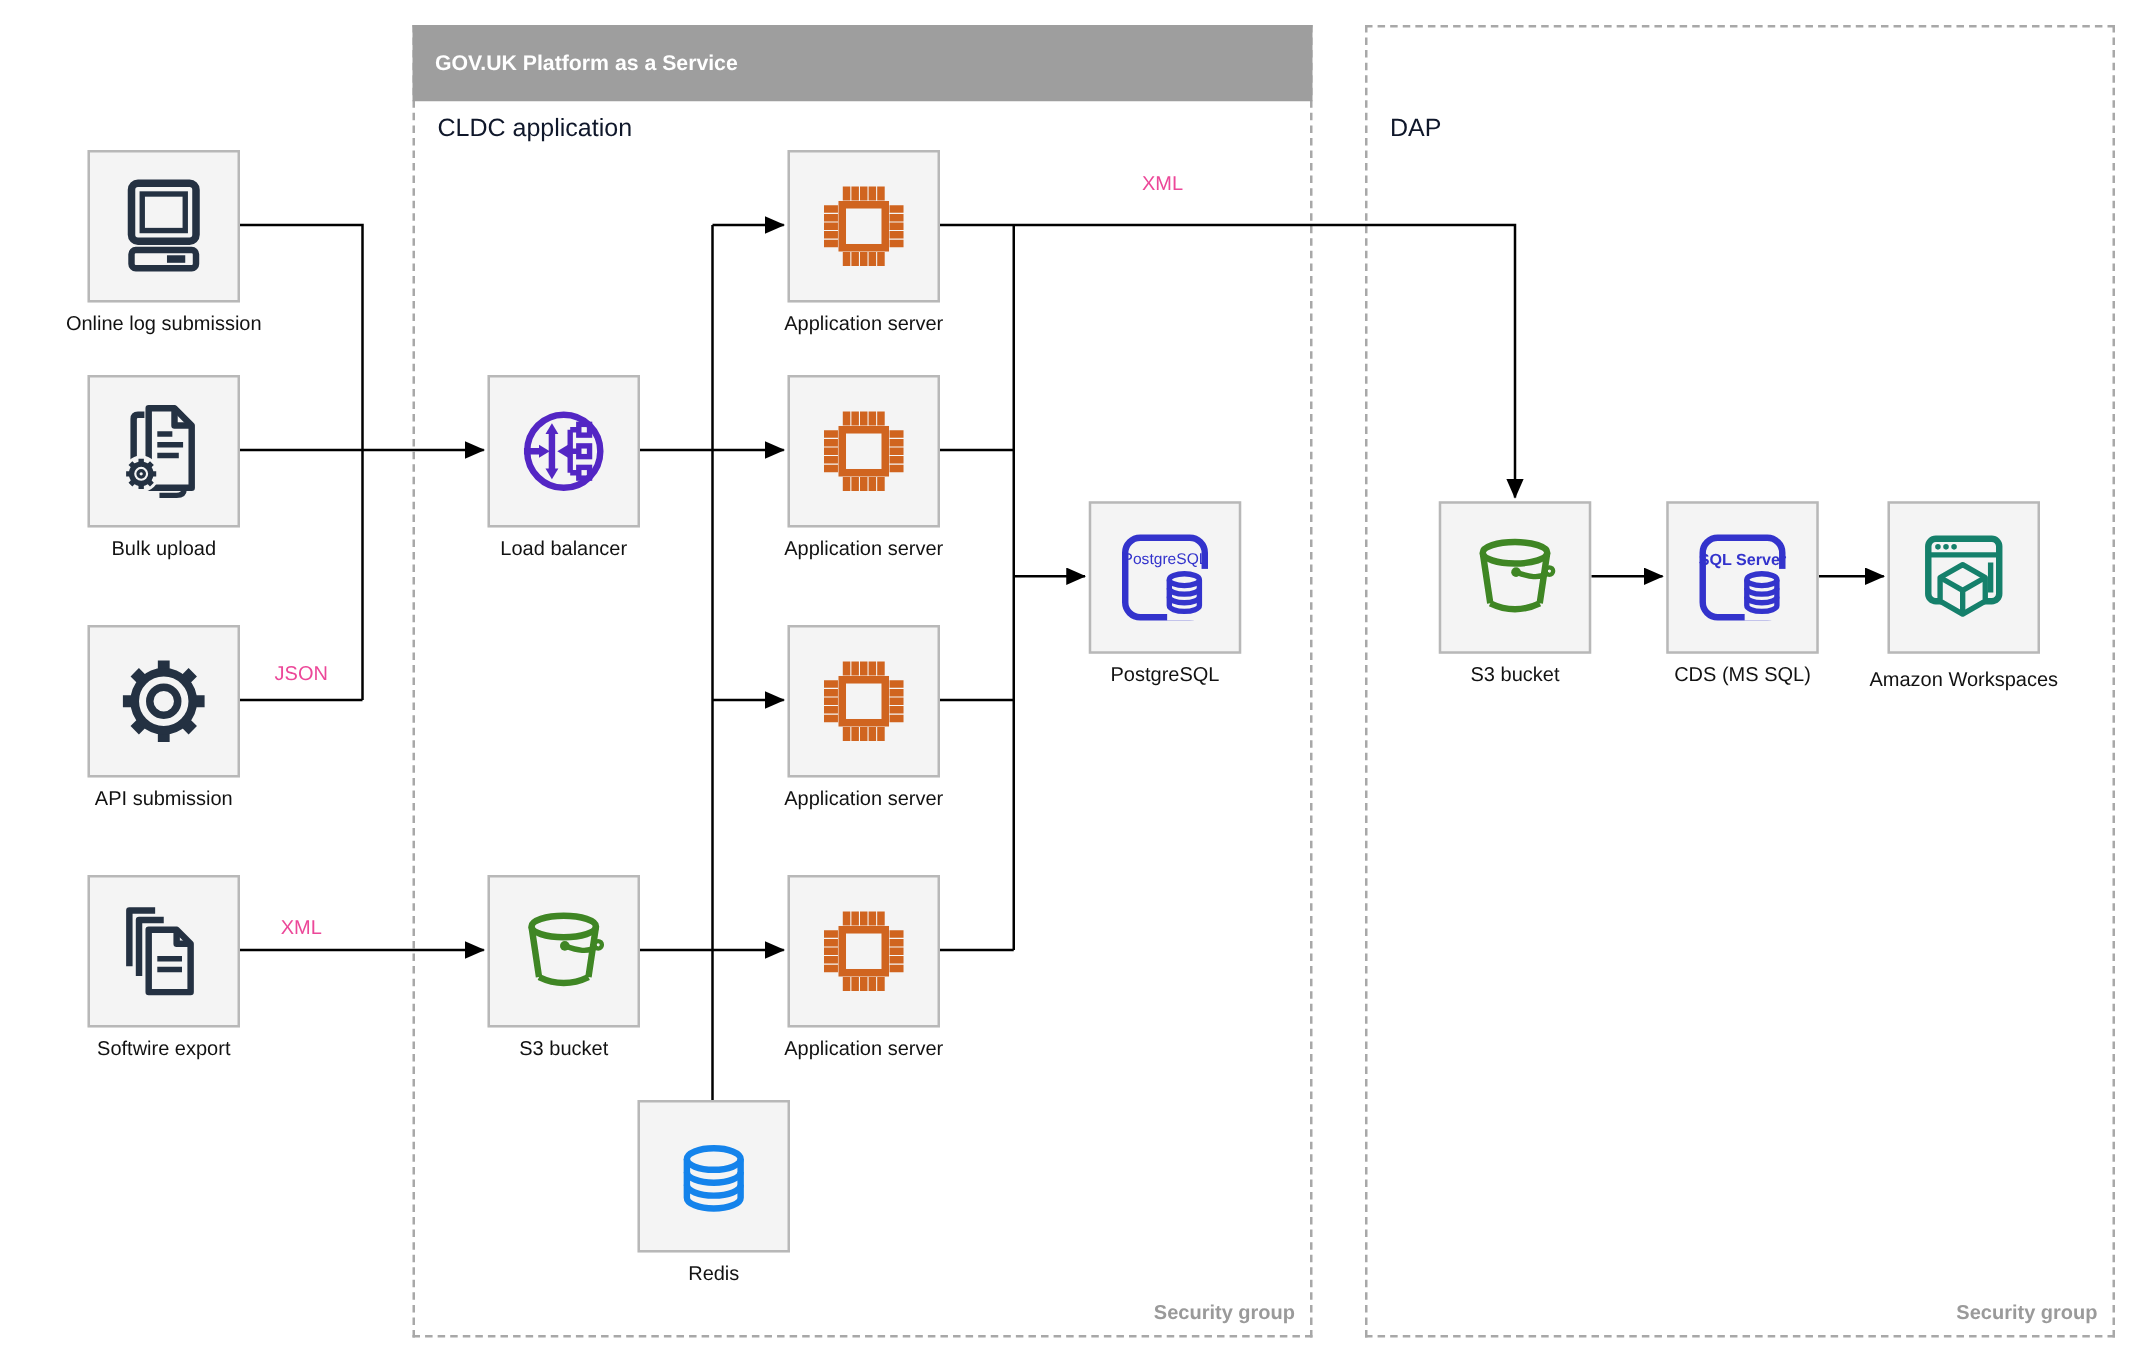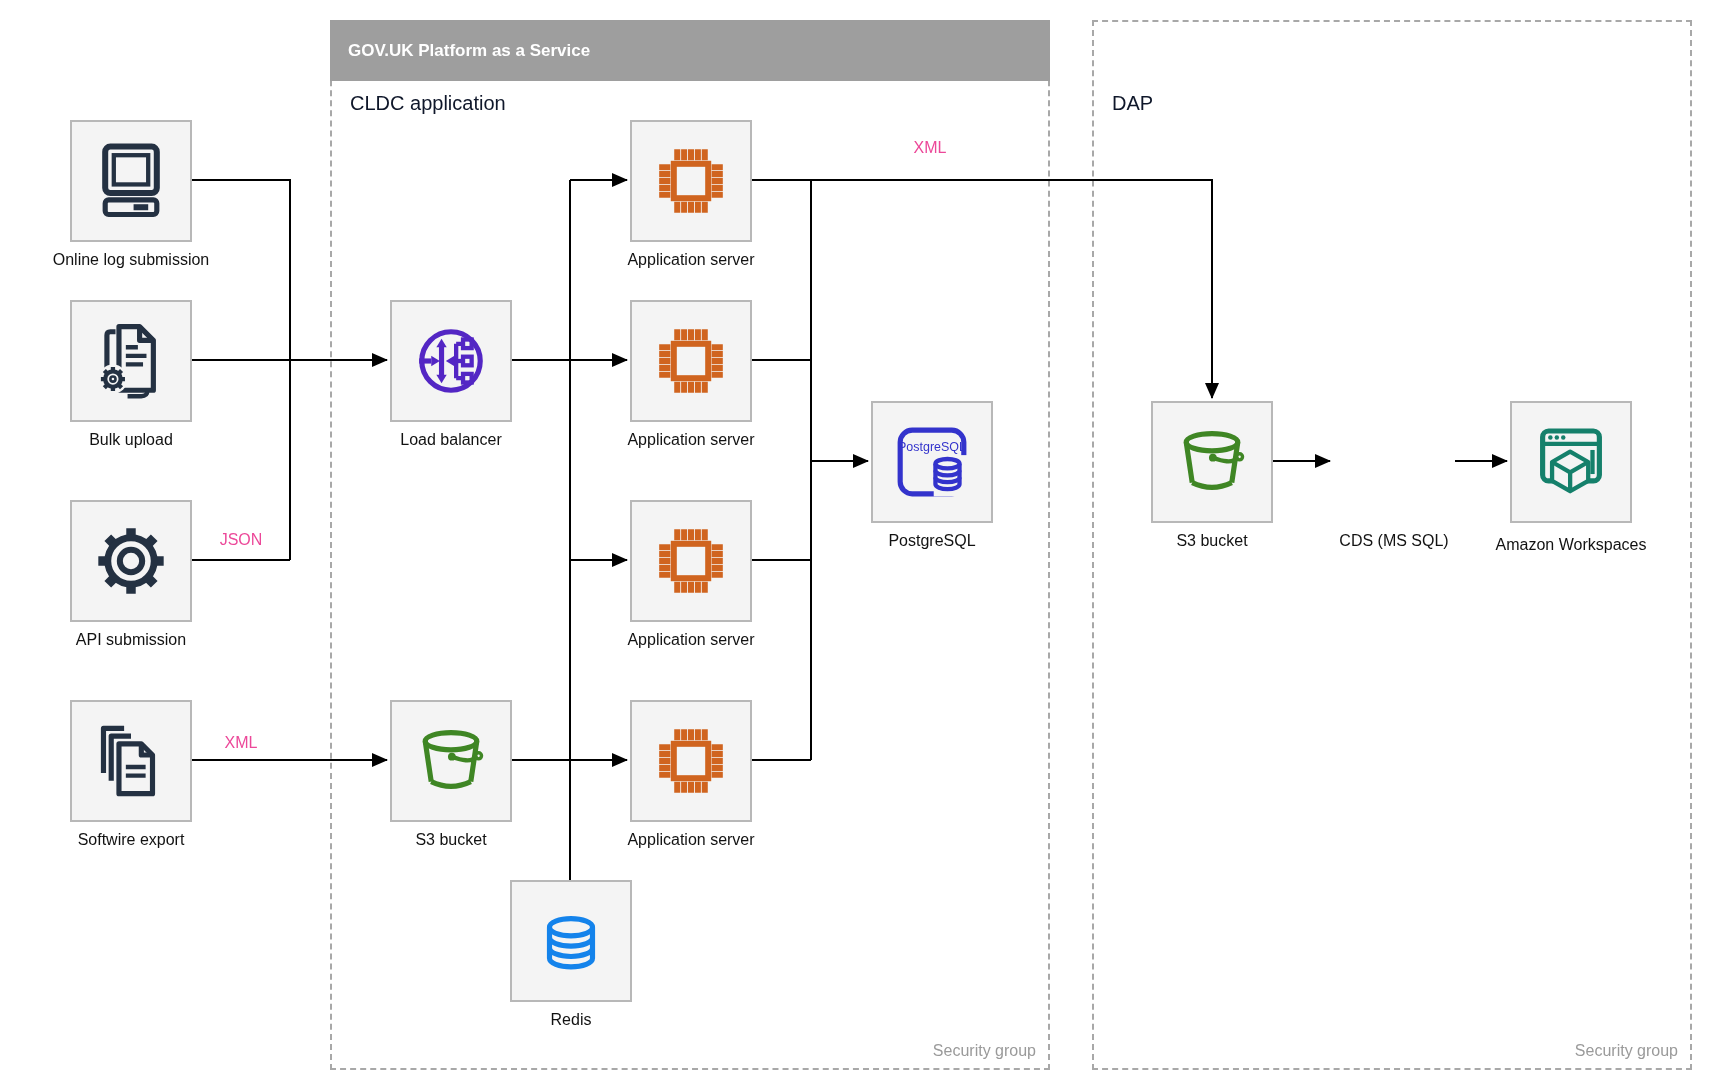--- a/index.html
+++ b/index.html
@@ -5,21 +5,21 @@
   html,body{margin:0;padding:0;}
   body{width:1712px;height:1082px;background:#ffffff;position:relative;
        font-family:"Liberation Sans",sans-serif;overflow:hidden;}
   .canvas{position:absolute;left:0;top:0;width:1380px;height:1082px;}
 
   .container{position:absolute;border:2px dashed #a8a8a8;box-sizing:border-box;z-index:0;background:transparent;}
   .container-bar{position:absolute;left:-2px;top:-2px;right:-2px;height:61px;background:#9e9e9e;
                  color:#ffffff;font-weight:bold;font-size:17px;line-height:61px;padding-left:18px;
                  box-sizing:border-box;}
   .container-sublabel{position:absolute;left:18px;top:70px;font-weight:normal;font-size:20px;color:#0f172a;}
-  .container-footer{position:absolute;right:12px;bottom:8px;font-size:16px;color:#9a9a9a;}
+  .container-footer{position:absolute;right:12px;bottom:8px;font-size:16px;color:#9a9a9a;font-weight:bold;}
 
   .edges{position:absolute;left:0;top:0;z-index:1;}
 
   .node{position:absolute;width:122px;height:122px;background:#f4f4f4;border:2px solid #b8b8b8;
         box-sizing:border-box;display:flex;align-items:center;justify-content:center;z-index:2;}
   .node svg{width:86px;height:86px;display:block;}
   .node-label{position:absolute;transform:translateX(-50%);font-size:16px;color:#121212;
               white-space:nowrap;z-index:2;text-align:center;}
   .edge-label{position:absolute;transform:translateX(-50%);font-size:16px;color:#ec4899;
               white-space:nowrap;z-index:2;background:#ffffff;padding:0 4px;}
@@ -274,20 +274,34 @@
           <path d="M27,74 Q50,85 73,74" stroke-width="6"></path>
           <path d="M51,45 C62,49 73,52 81,45" stroke-width="5"></path>
           <circle cx="82" cy="44" r="3.5" stroke-width="4"></circle>
         </g>
         <circle cx="51" cy="45" r="4.5" fill="#3f8624"></circle>
       </svg>
     </span>
   </div>
   <div class="node-label" style="left:1212px;top:532px">S3 bucket</div>
 
+  <div class="node" style="left:1333px;top:401px">
+    <span>
+      <svg viewBox="0 0 100 100">
+        <rect x="13" y="13" width="74" height="74" rx="14" fill="none" stroke="#3333cc" stroke-width="6"></rect>
+        <text x="50" y="38" text-anchor="middle" font-size="15" font-weight="bold" fill="#3333cc" font-family="&quot;Liberation Sans&quot;,sans-serif">SQL Server</text>
+        <rect x="52" y="42" width="40" height="48" fill="#f4f4f4"></rect>
+        <g fill="none" stroke="#3333cc" stroke-width="5">
+          <ellipse cx="68" cy="52" rx="14" ry="5.5"></ellipse>
+          <path d="M54,52 V76 a14,5.5 0 0 0 28,0 V52"></path>
+          <path d="M54,60 a14,5.5 0 0 0 28,0 M54,68 a14,5.5 0 0 0 28,0"></path>
+        </g>
+      </svg>
+    </span>
+  </div>
   <div class="node-label" style="left:1394px;top:532px">CDS (MS SQL)</div>
 
   <div class="node" style="left:1510px;top:401px">
     <span>
       <svg viewBox="0 0 100 100">
         <g fill="none" stroke="#15806b">
           <rect x="17" y="14" width="66" height="58" rx="7" stroke-width="6"></rect>
           <path d="M17,29 H83" stroke-width="5"></path>
           <path d="M75,36 V64" stroke-width="5"></path>
         </g>

